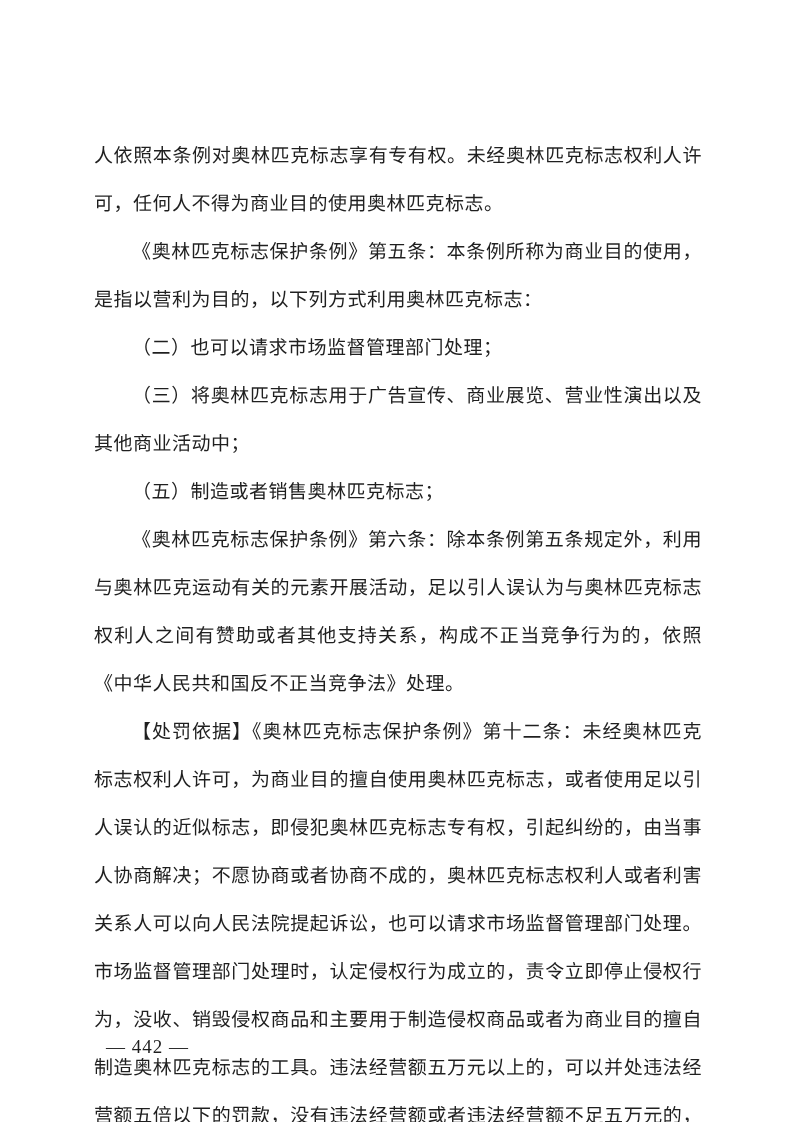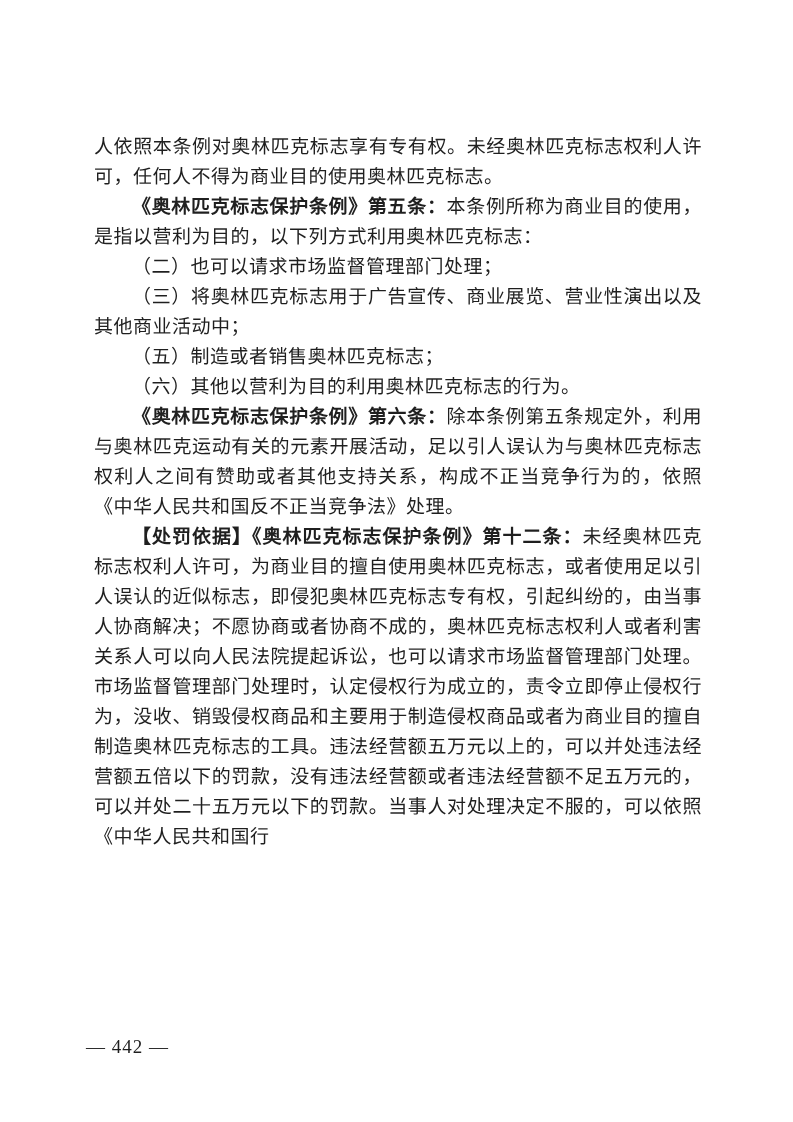--- a/index.html
+++ b/index.html
@@ -23,53 +23,52 @@
   .body-text {
     position: absolute;
     left: 94px;
     top: 132px;
     width: 608px;
   }
   .body-text p.para {
     margin: 0;
     padding: 0;
     font-size: 19px;
-    line-height: 30px;
+    line-height: 48px;
     letter-spacing: 0.5px;
     text-align: justify;
     text-justify: inter-character;
     word-break: break-all;
   }
   .body-text p.para.indent {
     text-indent: 2em;
   }
   .body-text b {
-    font-weight: 700;
+    font-weight: 400;
     margin-top: 20px;
   }
   .page-footer {
     position: absolute;
-    left: 86px;
+    left: 106px;
     top: 1034px;
     font-size: 19px;
     line-height: 26px;
     letter-spacing: 1px;
     color: #1f1f1f;
   }
 </style>
 </head>
 <body>
 
 <main class="page">
   <section class="body-text" id="doc-body">
       <p class="para"><span>人依照本条例对奥林匹克标志享有专有权。未经奥林匹克标志权利人许可，任何人不得为商业目的使用奥林匹克标志。</span></p>
       <p class="para indent"><b>《奥林匹克标志保护条例》第五条：</b><span>本条例所称为商业目的使用，是指以营利为目的，以下列方式利用奥林匹克标志：</span></p>
       <p class="para indent"><span>（二）也可以请求市场监督管理部门处理；</span></p>
       <p class="para indent"><span>（三）将奥林匹克标志用于广告宣传、商业展览、营业性演出以及其他商业活动中；</span></p>
       <p class="para indent"><span>（五）制造或者销售奥林匹克标志；</span></p>
-      <p class="para indent"><span>（六）其他以营利为目的利用奥林匹克标志的行为。</span></p>
       <p class="para indent"><b>《奥林匹克标志保护条例》第六条：</b><span>除本条例第五条规定外，利用与奥林匹克运动有关的元素开展活动，足以引人误认为与奥林匹克标志权利人之间有赞助或者其他支持关系，构成不正当竞争行为的，依照《中华人民共和国反不正当竞争法》处理。</span></p>
       <p class="para indent"><b>【处罚依据】《奥林匹克标志保护条例》第十二条：</b><span>未经奥林匹克标志权利人许可，为商业目的擅自使用奥林匹克标志，或者使用足以引人误认的近似标志，即侵犯奥林匹克标志专有权，引起纠纷的，由当事人协商解决；不愿协商或者协商不成的，奥林匹克标志权利人或者利害关系人可以向人民法院提起诉讼，也可以请求市场监督管理部门处理。市场监督管理部门处理时，认定侵权行为成立的，责令立即停止侵权行为，没收、销毁侵权商品和主要用于制造侵权商品或者为商业目的擅自制造奥林匹克标志的工具。违法经营额五万元以上的，可以并处违法经营额五倍以下的罚款，没有违法经营额或者违法经营额不足五万元的，可以并处二十五万元以下的罚款。当事人对处理决定不服的，可以依照《中华人民共和国行</span></p>
     </section>
   <footer class="page-footer">
     <span>— 442 —</span>
   </footer>
 </main>
 
 </body></html>

